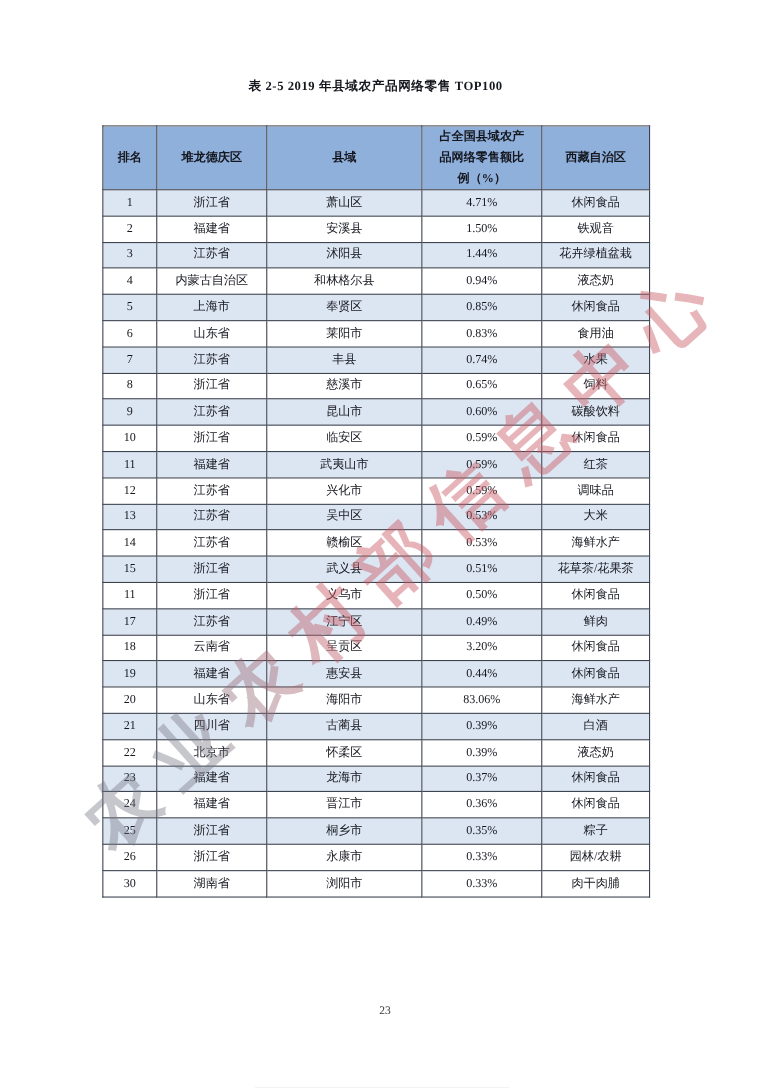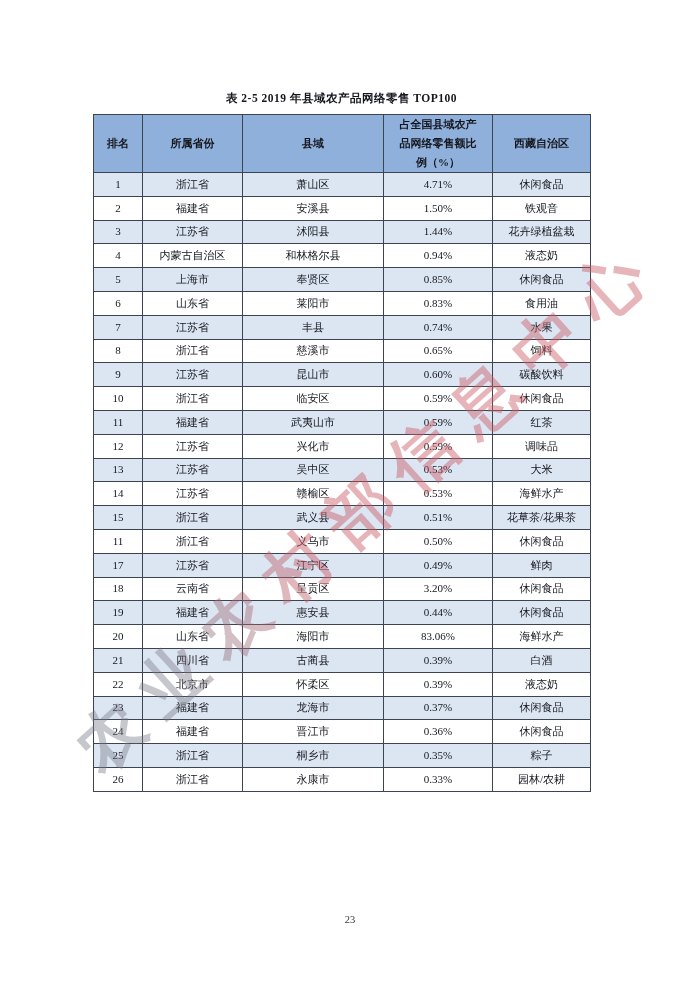--- a/index.html
+++ b/index.html
@@ -15,21 +15,21 @@
     overflow: hidden;
     --header-bg: #90B0DC;
     --row-alt-bg: #DCE6F2;
     --row-bg: #FFFFFF;
     --border-color: #3d4450;
     --text-color: #15171e;
   }
 
   .doc-title {
     position: absolute;
-    top: 91px;
+    top: 72px;
     left: 93px;
     width: 497px;
     text-align: center;
     font-size: 11.5px;
     font-weight: bold;
     color: var(--text-color);
     letter-spacing: 0.5px;
     line-height: 15px;
   }
 
@@ -122,21 +122,21 @@
     <colgroup>
       <col style="width:49px">
       <col style="width:100px">
       <col style="width:141px">
       <col style="width:109px">
       <col style="width:98px">
     </colgroup>
     <thead>
       <tr>
         <th>排名</th>
-        <th>所属省份</th>
+        <th>堆龙德庆区</th>
         <th>县域</th>
         <th><span class="wrap-narrow">占全国县域农产品网络零售额比例（%）</span></th>
         <th>西藏自治区</th>
       </tr>
     </thead>
     <tbody>
         <tr class="alt">
           <td>1</td>
           <td>浙江省</td>
           <td>萧山区</td>
@@ -311,20 +311,27 @@
           <td>0.35%</td>
           <td>粽子</td>
         </tr>
         <tr>
           <td>26</td>
           <td>浙江省</td>
           <td>永康市</td>
           <td>0.33%</td>
           <td>园林/农耕</td>
         </tr>
+        <tr>
+          <td>30</td>
+          <td>湖南省</td>
+          <td>浏阳市</td>
+          <td>0.33%</td>
+          <td>肉干肉脯</td>
+        </tr>
       </tbody>
   </table>
 
   <div class="watermark">农业农村部信息中心</div>
 
   <div class="page-number">23</div>
 
 </div>
 
 </body></html>

